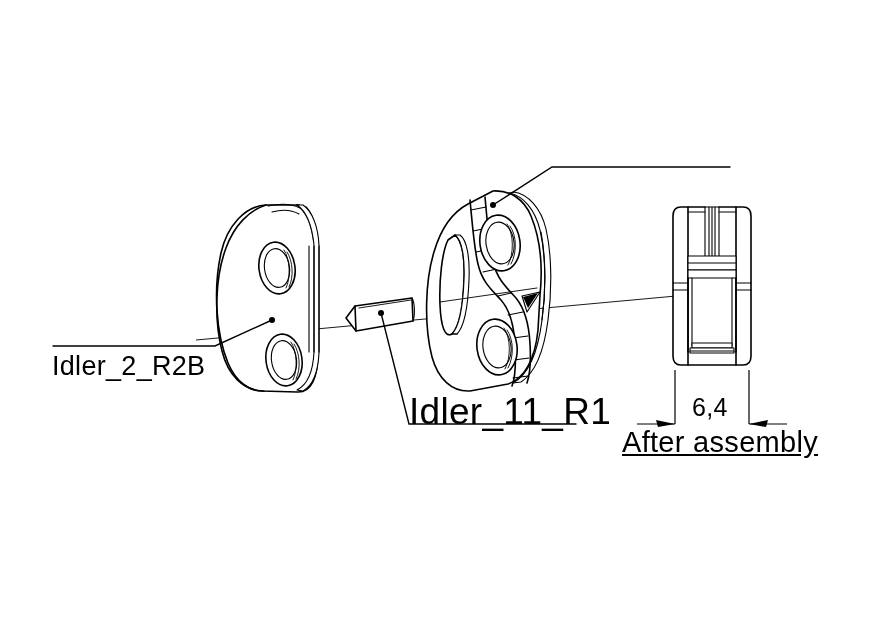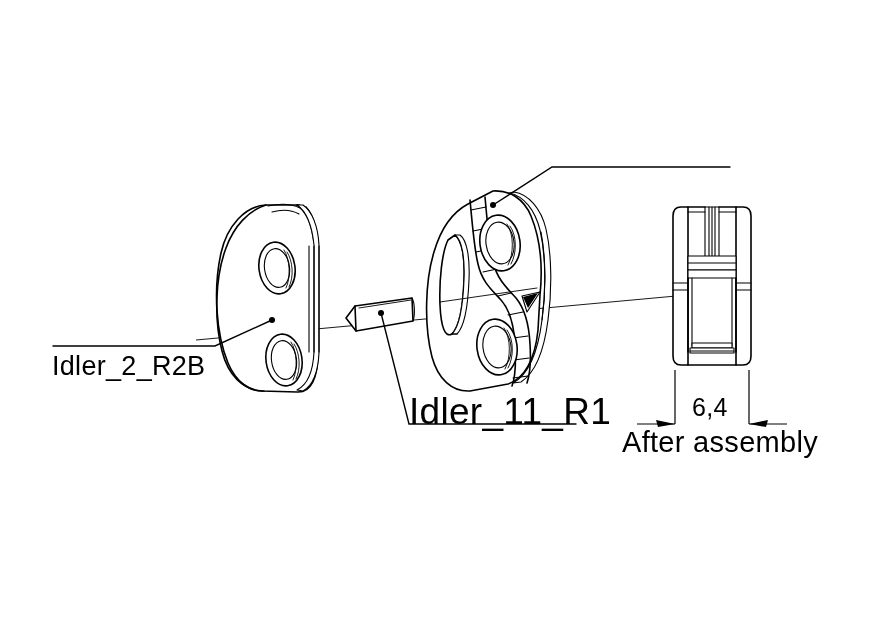--- a/index.html
+++ b/index.html
@@ -125,20 +125,21 @@
   #label-dim64 {
     left: 692px;
     top: 395px;
     font-size: 25px;
     text-align: center;
   }
   #label-afterassembly {
     left: 622px;
     top: 428px;
     font-size: 29px;
+    text-decoration: underline;
   }
 </style>
 </head>
 <body>
 
 <div id="drawing-root">
 
   <svg id="cad-svg" viewBox="0 0 874 625" xmlns="http://www.w3.org/2000/svg">
 
     <g>

